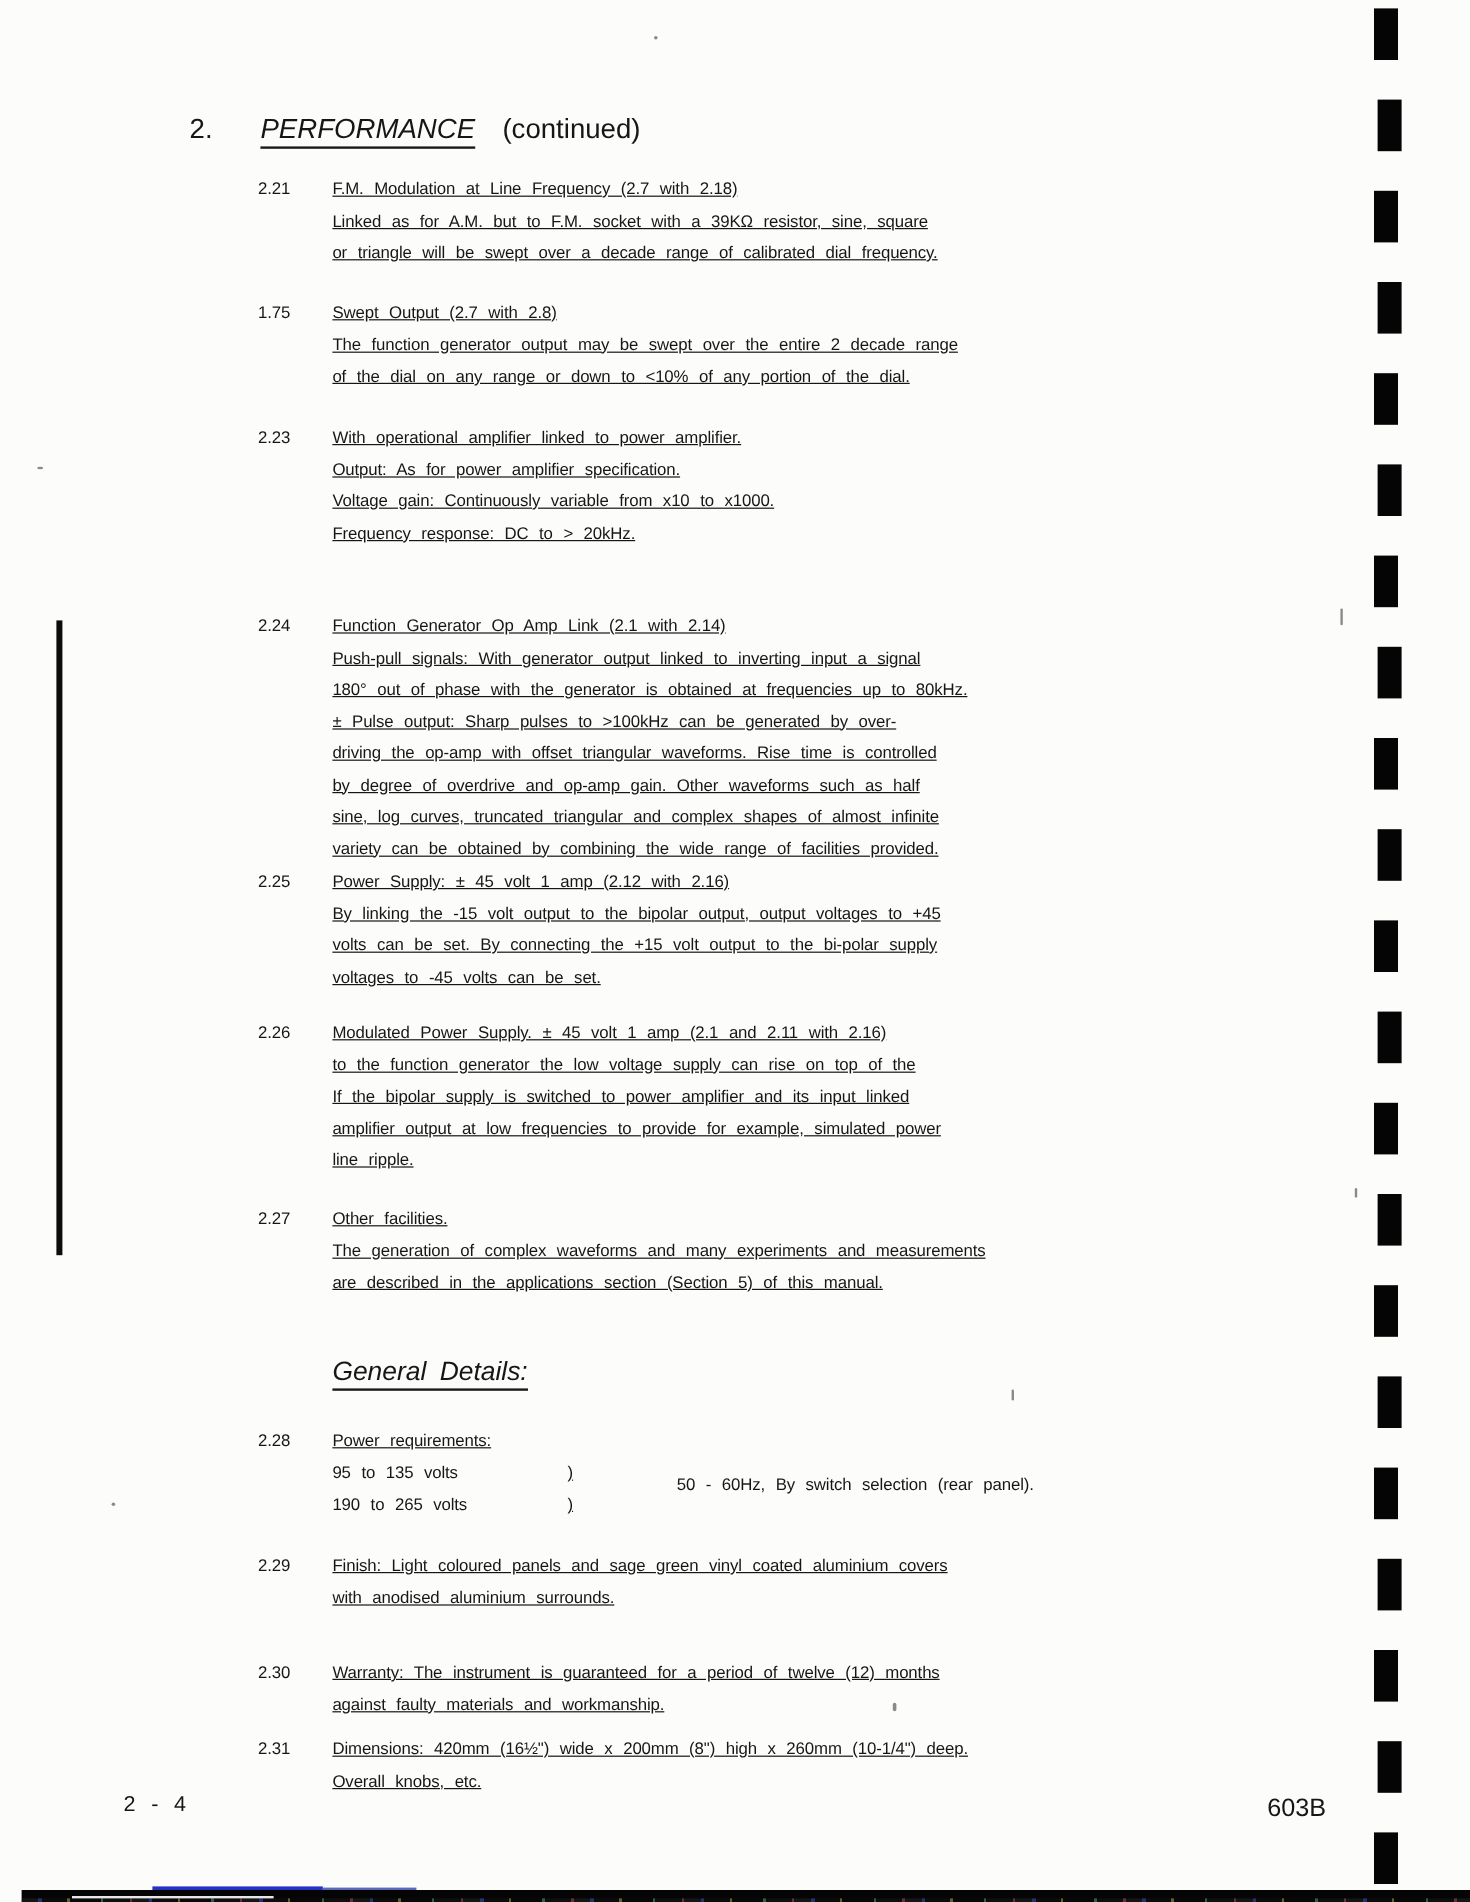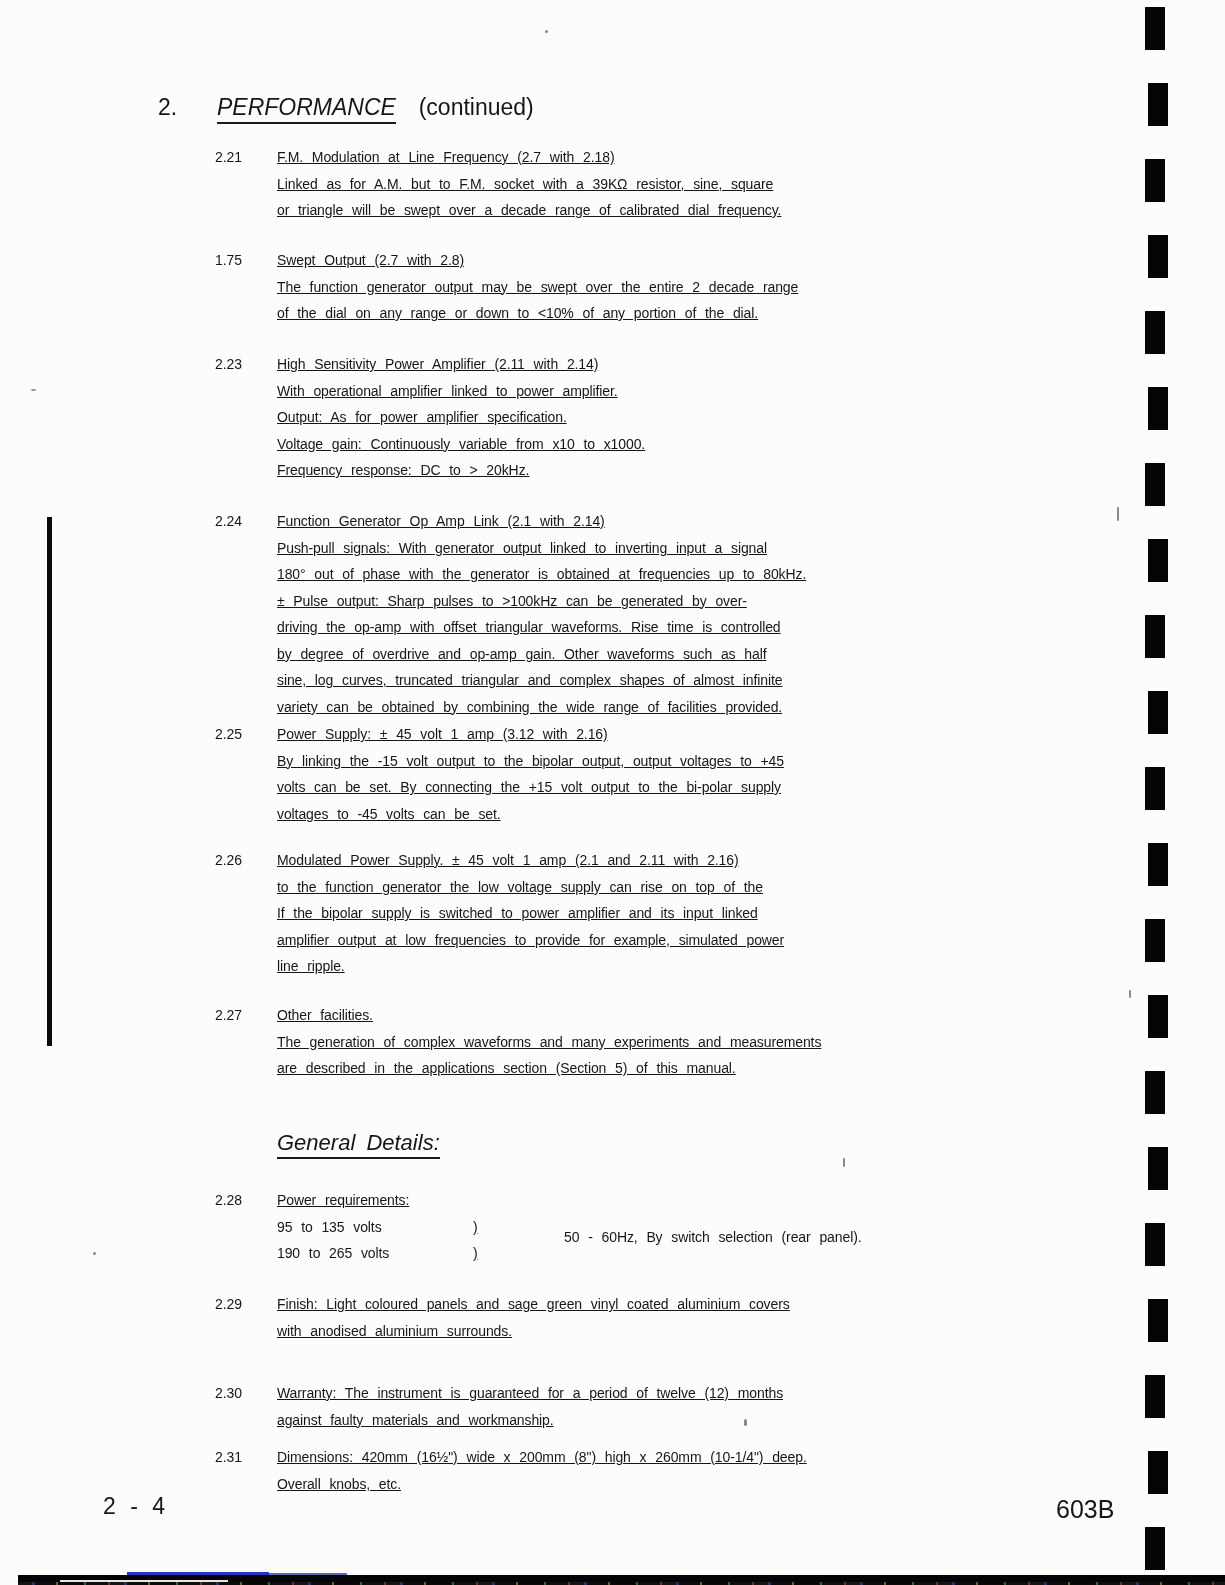--- a/index.html
+++ b/index.html
@@ -23,22 +23,22 @@
   .section{position:absolute;left:215px;display:flex;}
   .sec-num{width:62px;flex:none;}
   .sec-lines{flex:none;}
   
   .general-heading{position:absolute;left:277px;top:1130px;font-size:22px;line-height:26px;word-spacing:5px;}
   
   .volt-row{position:relative;}
   .volt-text{display:inline-block;min-width:196px;}
   .s228-note{position:absolute;left:287px;top:37px;white-space:nowrap;}
   
-  .page-num{position:absolute;left:103px;top:1493px;font-size:23px;letter-spacing:1px;word-spacing:6px;}
-  .doc-ref{position:absolute;left:1056px;top:1495px;font-size:25px;}
+  .page-num{position:absolute;left:103px;top:1493px;font-size:18px;letter-spacing:1px;word-spacing:6px;}
+  .doc-ref{position:absolute;left:1056px;top:1495px;font-size:21px;}
   
   .left-rule{position:absolute;left:47px;top:517px;width:5px;height:529px;background:#0c0c0c;}
   .binding-marks{position:absolute;left:0;top:0;width:1225px;height:1585px;pointer-events:none;}
   .binding-mark{position:absolute;left:1145px;width:20px;height:43px;background:#050505;}
   .binding-mark:nth-child(even){transform:translateX(3px);}
   .bottom-bar{position:absolute;left:18px;top:1575px;width:1207px;height:10px;background:#050505;}
   .bottom-bar-noise{position:absolute;left:18px;top:1582px;width:1207px;height:3px;opacity:.55;
     background:repeating-linear-gradient(90deg,#222 0 14px,#3a58c8 14px 17px,#111 17px 38px,#b8b03a 38px 40px,#0a0a0a 40px 66px,#49b06a 66px 68px,#161616 68px 90px,#c05050 90px 92px);}
   .bottom-white-streak{position:absolute;left:60px;top:1580px;width:168px;height:2px;background:rgba(255,255,255,.9);}
   .blue-line{position:absolute;left:127px;top:1572px;width:142px;height:3px;background:#2333c4;}
@@ -72,21 +72,20 @@
     <div class="sec-lines">
       <div class="line">Swept Output (2.7 with 2.8)</div>
       <div class="line">The function generator output may be swept over the entire 2 decade range</div>
       <div class="line">of the dial on any range or down to &lt;10% of any portion of the dial.</div>
     </div>
   </div>
 
   <div class="section txt" style="top:351px">
     <span class="sec-num">2.23</span>
     <div class="sec-lines">
-      <div class="line">High Sensitivity Power Amplifier (2.11 with 2.14)</div>
       <div class="line">With operational amplifier linked to power amplifier.</div>
       <div class="line">Output:  As for power amplifier specification.</div>
       <div class="line">Voltage gain:  Continuously variable from x10 to x1000.</div>
       <div class="line">Frequency response:  DC to &gt; 20kHz.</div>
     </div>
   </div>
 
   <div class="section txt" style="top:508px">
     <span class="sec-num">2.24</span>
     <div class="sec-lines">
@@ -97,21 +96,21 @@
       <div class="line">driving the op-amp with offset triangular waveforms.  Rise time is controlled</div>
       <div class="line">by degree of overdrive and op-amp gain.  Other waveforms such as half</div>
       <div class="line">sine, log curves, truncated triangular and complex shapes of almost infinite</div>
       <div class="line">variety can be obtained by combining the wide range of facilities provided.</div>
     </div>
   </div>
 
   <div class="section txt" style="top:721px">
     <span class="sec-num">2.25</span>
     <div class="sec-lines">
-      <div class="line">Power Supply:  ± 45 volt 1 amp (3.12 with 2.16)</div>
+      <div class="line">Power Supply:  ± 45 volt 1 amp (2.12 with 2.16)</div>
       <div class="line">By linking the -15 volt output to the bipolar output, output voltages to +45</div>
       <div class="line">volts can be set.  By connecting the +15 volt output to the bi-polar supply</div>
       <div class="line">voltages to -45 volts can be set.</div>
     </div>
   </div>
 
   <div class="section txt" style="top:847px">
     <span class="sec-num">2.26</span>
     <div class="sec-lines">
       <div class="line">Modulated Power Supply.  ± 45 volt 1 amp (2.1 and 2.11 with 2.16)</div>

